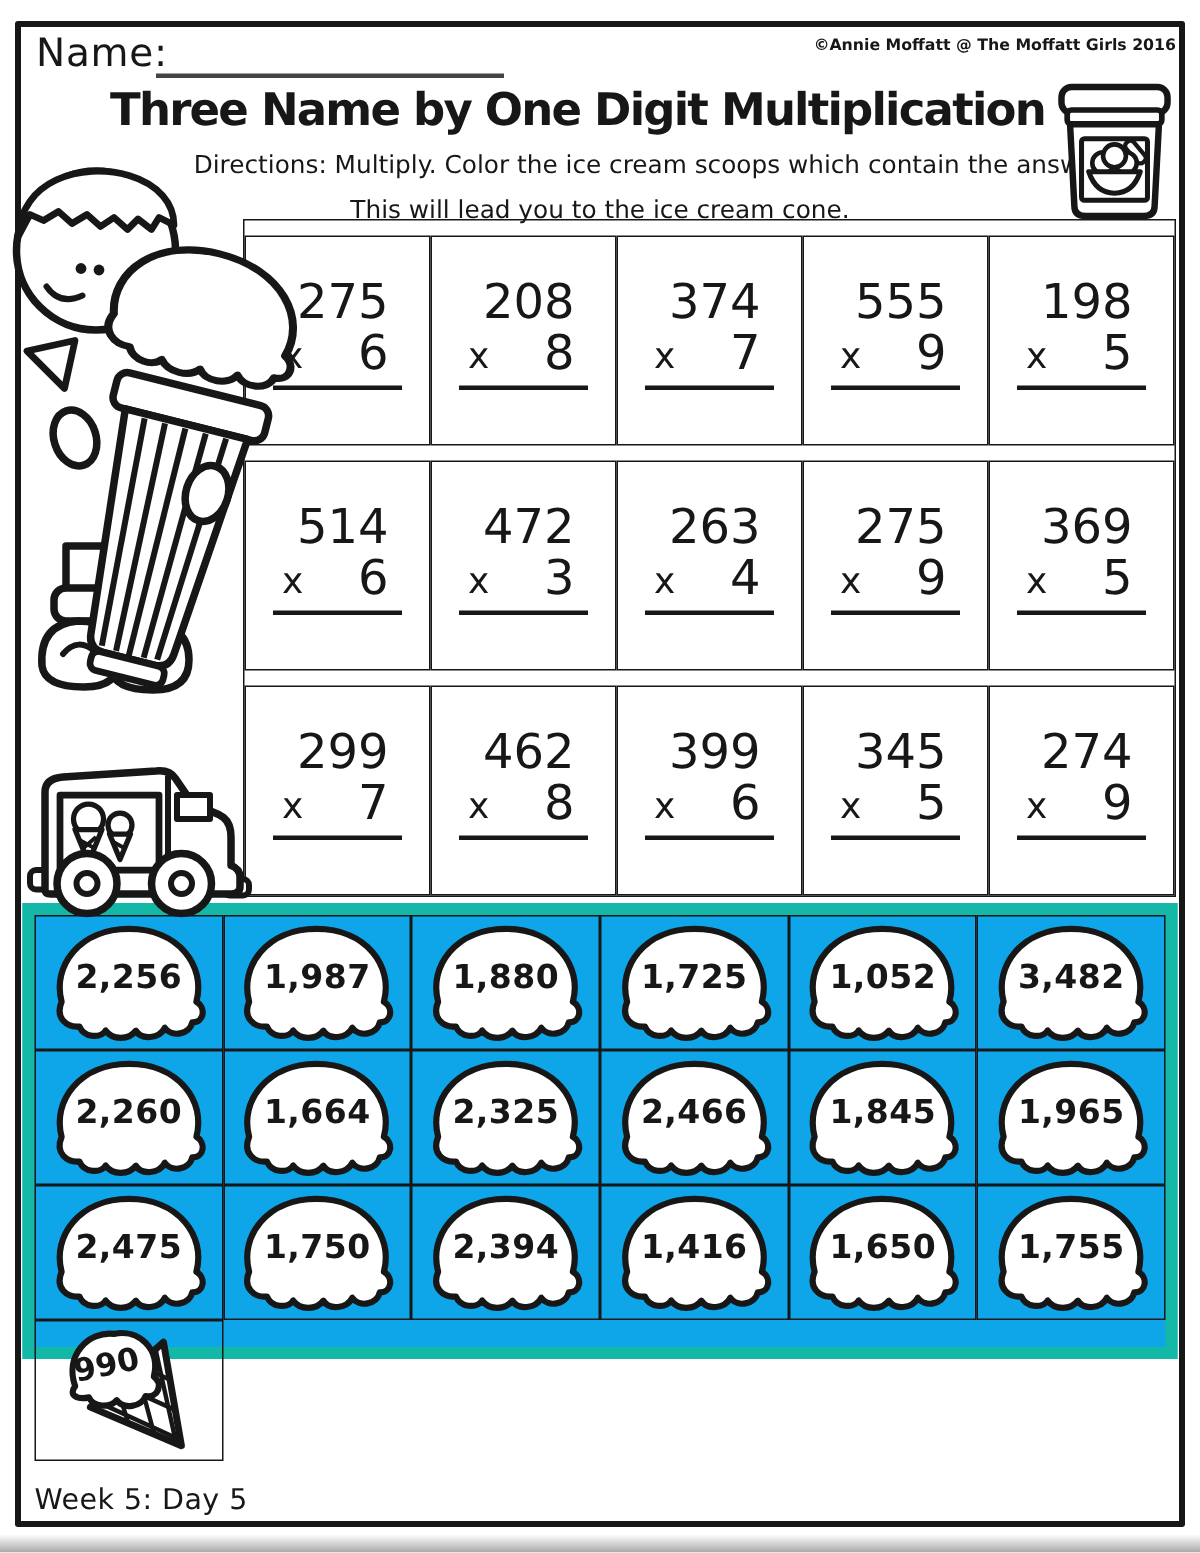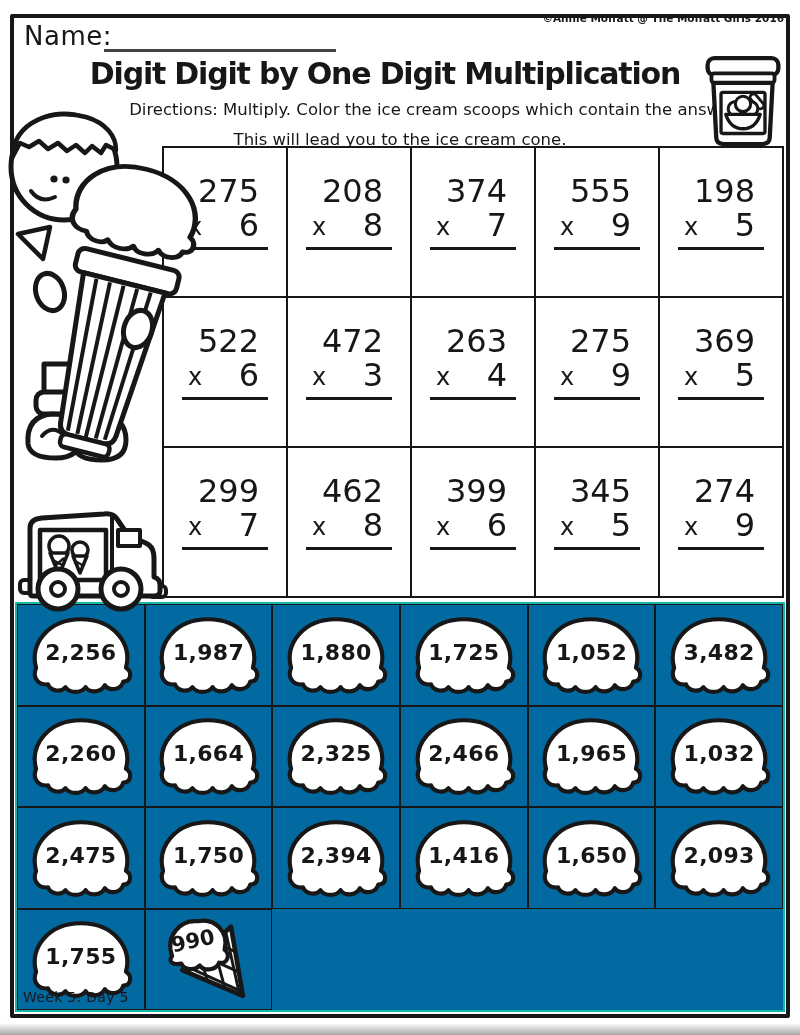--- a/index.html
+++ b/index.html
@@ -14,64 +14,64 @@
   svg { display:block; }
   .ink-stroke { fill:#fff; stroke:#171717; stroke-linejoin:round; stroke-linecap:round; }
 
   .page-border {
     position:absolute; left:10px; top:14px; width:780px; height:1004px;
     border:4px solid #171717; border-radius:2px; z-index:1;
   }
 
   .name-label { position:absolute; left:24px; top:21px; font-size:26px; letter-spacing:0.5px; z-index:2; }
   .name-line  { position:absolute; left:104px; top:49px; width:232px; height:3px; background:#444; z-index:2; }
-  .copyright  { position:absolute; right:16px; top:12px; font-size:10.5px; font-weight:bold; z-index:2; }
+  .copyright  { position:absolute; right:16px; top:24px; font-size:10.5px; font-weight:bold; z-index:2; }
 
   .title {
     position:absolute; left:70px; top:56px; width:630px; text-align:center;
     font-size:30px; font-weight:bold; letter-spacing:-1.2px; z-index:2; white-space:nowrap;
   }
   .directions1 { position:absolute; left:120px; top:100px; width:640px; text-align:center; font-size:16.5px; font-weight:500; z-index:2; white-space:nowrap; }
   .directions2 { position:absolute; left:70px;  top:130px; width:660px; text-align:center; font-size:16.5px; font-weight:500; z-index:2; white-space:nowrap; }
 
   .tub-icon { position:absolute; left:700px; top:53px; z-index:2; }
 
   
   .pgrid {
     position:absolute; left:162px; top:146px; width:622px; height:452px;
     display:grid; grid-template-columns:repeat(5,1fr); grid-template-rows:repeat(3,1fr);
     border:1.6px solid #171717; z-index:2;
   }
-  .pcell { border:1.6px solid #171717; display:flex; justify-content:center; align-items:flex-start; padding-top:27px; background:transparent; }
+  .pcell { border:1.6px solid #171717; display:flex; justify-content:center; align-items:flex-start; padding-top:27px; background:transparent;margin-top:10px; }
   .prob  { width:86px; }
   .ptop  { font-size:32px; text-align:right; padding-right:9px; line-height:1.05; }
   .pbot  { display:flex; justify-content:space-between; align-items:flex-end;
            border-bottom:3.5px solid #171717; padding:0 9px 5px 6px; }
   .times { font-size:24px; line-height:1; padding-bottom:3px; }
   .mult  { font-size:32px; line-height:1.05; }
 
   
   .scgrid {
-    position:absolute; left:15px; top:602px; width:770px; height:410px;
+    position:absolute; left:15px; top:602px; width:770px; height:304px;
     display:grid; grid-template-columns:repeat(6,1fr); grid-template-rows:repeat(4,1fr);
-    border:2px solid #14b8a6; background:#0369a1; z-index:2;
+    border:8px solid #14b8a6; background:#0ea5e9; z-index:2;
   }
   .scell { border:1.7px solid #171717; position:relative; display:flex; justify-content:center; align-items:center; }
   .snum  {
     position:absolute; left:50%; top:47%; transform:translate(-50%,-50%);
     font-size:22px; font-weight:bold; letter-spacing:0.3px; white-space:nowrap;
   }
   .cone-num {
     position:absolute; left:38%; top:32%; transform:translate(-50%,-50%) rotate(-12deg);
     font-size:21px; font-weight:bold;
   }
 
   .boy-illustration   { position:absolute; left:4px;  top:106px; z-index:3; }
   .truck-illustration { position:absolute; left:18px; top:492px; z-index:3; }
-  .footer-week { position:absolute; left:23px; top:989px; font-size:14px; letter-spacing:0.3px; z-index:4; }
+  .footer-week { position:absolute; left:23px; top:989px; font-size:19px; letter-spacing:0.3px; z-index:4; }
 
   .scan-edge-bottom { position:absolute; left:0; bottom:0; width:100%; height:12px;
     background:linear-gradient(to bottom, rgba(255,255,255,0), #a8a8a8); z-index:5; }
 </style>
 </head>
 <body>
 
 <svg width="0" height="0" style="position:absolute">
   <defs>
     <path id="scoopPath" d="M11,62 C4,36 24,9 60,9 C96,9 116,36 109,62 C116,66 115,77 106,77 C104,86 91,88 86,81 C82,89 69,90 65,83 C60,90 48,90 43,83 C39,89 27,88 24,80 C15,81 6,74 11,62 Z"></path>
@@ -80,21 +80,21 @@
       </clipPath>
   </defs>
 </svg>
 
 <div class="page-border"></div>
 
 <span class="name-label">Name:</span>
 <div class="name-line"></div>
 <span class="copyright">©Annie Moffatt @ The Moffatt Girls 2016</span>
 
-<div class="title">Digit Digit by One Digit Multiplication</div>
+<div class="title">Three Name by One Digit Multiplication</div>
 <div class="directions1">Directions: Multiply. Color the ice cream scoops which contain the answers.</div>
 <div class="directions2">This will lead you to the ice cream cone.</div>
 
 <svg class="tub-icon" width="86" height="98" viewBox="0 0 90 100">
   <rect class="ink-stroke" x="8" y="4" width="74" height="18" rx="7" stroke-width="4.5"></rect>
   <rect class="ink-stroke" x="12" y="20" width="66" height="10" rx="3" stroke-width="4"></rect>
   <path class="ink-stroke" d="M14,30 L17,87 Q17,94 25,94 L65,94 Q73,94 73,87 L76,30 Z" stroke-width="4.5"></path>
   <rect class="ink-stroke" x="22" y="40" width="46" height="43" rx="2" stroke-width="3.5"></rect>
   <rect class="ink-stroke" x="56" y="40" width="7" height="18" rx="3" stroke-width="3" transform="rotate(-40 60 49)"></rect>
   <circle class="ink-stroke" cx="37" cy="57" r="7.5" stroke-width="3.2"></circle>
@@ -144,21 +144,21 @@
       <div class="prob">
     <div class="ptop">198</div>
     <div class="pbot">
           <span class="times">x</span>
           <span class="mult">5</span>
         </div>
   </div>
     </div>
   <div class="pcell">
       <div class="prob">
-    <div class="ptop">522</div>
+    <div class="ptop">514</div>
     <div class="pbot">
           <span class="times">x</span>
           <span class="mult">6</span>
         </div>
   </div>
     </div>
   <div class="pcell">
       <div class="prob">
     <div class="ptop">472</div>
     <div class="pbot">
@@ -353,32 +353,32 @@
   <div class="scell">
       <svg width="112" height="88" viewBox="0 0 120 96">
         <use href="#scoopPath" class="ink-stroke" stroke-width="4.5"></use>
       </svg>
       <span class="snum">2,466</span>
     </div>
   <div class="scell">
       <svg width="112" height="88" viewBox="0 0 120 96">
         <use href="#scoopPath" class="ink-stroke" stroke-width="4.5"></use>
       </svg>
+      <span class="snum">1,845</span>
+    </div>
+  <div class="scell">
+      <svg width="112" height="88" viewBox="0 0 120 96">
+        <use href="#scoopPath" class="ink-stroke" stroke-width="4.5"></use>
+      </svg>
       <span class="snum">1,965</span>
     </div>
   <div class="scell">
       <svg width="112" height="88" viewBox="0 0 120 96">
         <use href="#scoopPath" class="ink-stroke" stroke-width="4.5"></use>
       </svg>
-      <span class="snum">1,032</span>
-    </div>
-  <div class="scell">
-      <svg width="112" height="88" viewBox="0 0 120 96">
-        <use href="#scoopPath" class="ink-stroke" stroke-width="4.5"></use>
-      </svg>
       <span class="snum">2,475</span>
     </div>
   <div class="scell">
       <svg width="112" height="88" viewBox="0 0 120 96">
         <use href="#scoopPath" class="ink-stroke" stroke-width="4.5"></use>
       </svg>
       <span class="snum">1,750</span>
     </div>
   <div class="scell">
       <svg width="112" height="88" viewBox="0 0 120 96">
@@ -390,26 +390,20 @@
       <svg width="112" height="88" viewBox="0 0 120 96">
         <use href="#scoopPath" class="ink-stroke" stroke-width="4.5"></use>
       </svg>
       <span class="snum">1,416</span>
     </div>
   <div class="scell">
       <svg width="112" height="88" viewBox="0 0 120 96">
         <use href="#scoopPath" class="ink-stroke" stroke-width="4.5"></use>
       </svg>
       <span class="snum">1,650</span>
-    </div>
-  <div class="scell">
-      <svg width="112" height="88" viewBox="0 0 120 96">
-        <use href="#scoopPath" class="ink-stroke" stroke-width="4.5"></use>
-      </svg>
-      <span class="snum">2,093</span>
     </div>
   <div class="scell">
       <svg width="112" height="88" viewBox="0 0 120 96">
         <use href="#scoopPath" class="ink-stroke" stroke-width="4.5"></use>
       </svg>
       <span class="snum">1,755</span>
     </div>
 
   <div class="scell">
     <svg width="104" height="92" viewBox="0 0 110 100">

